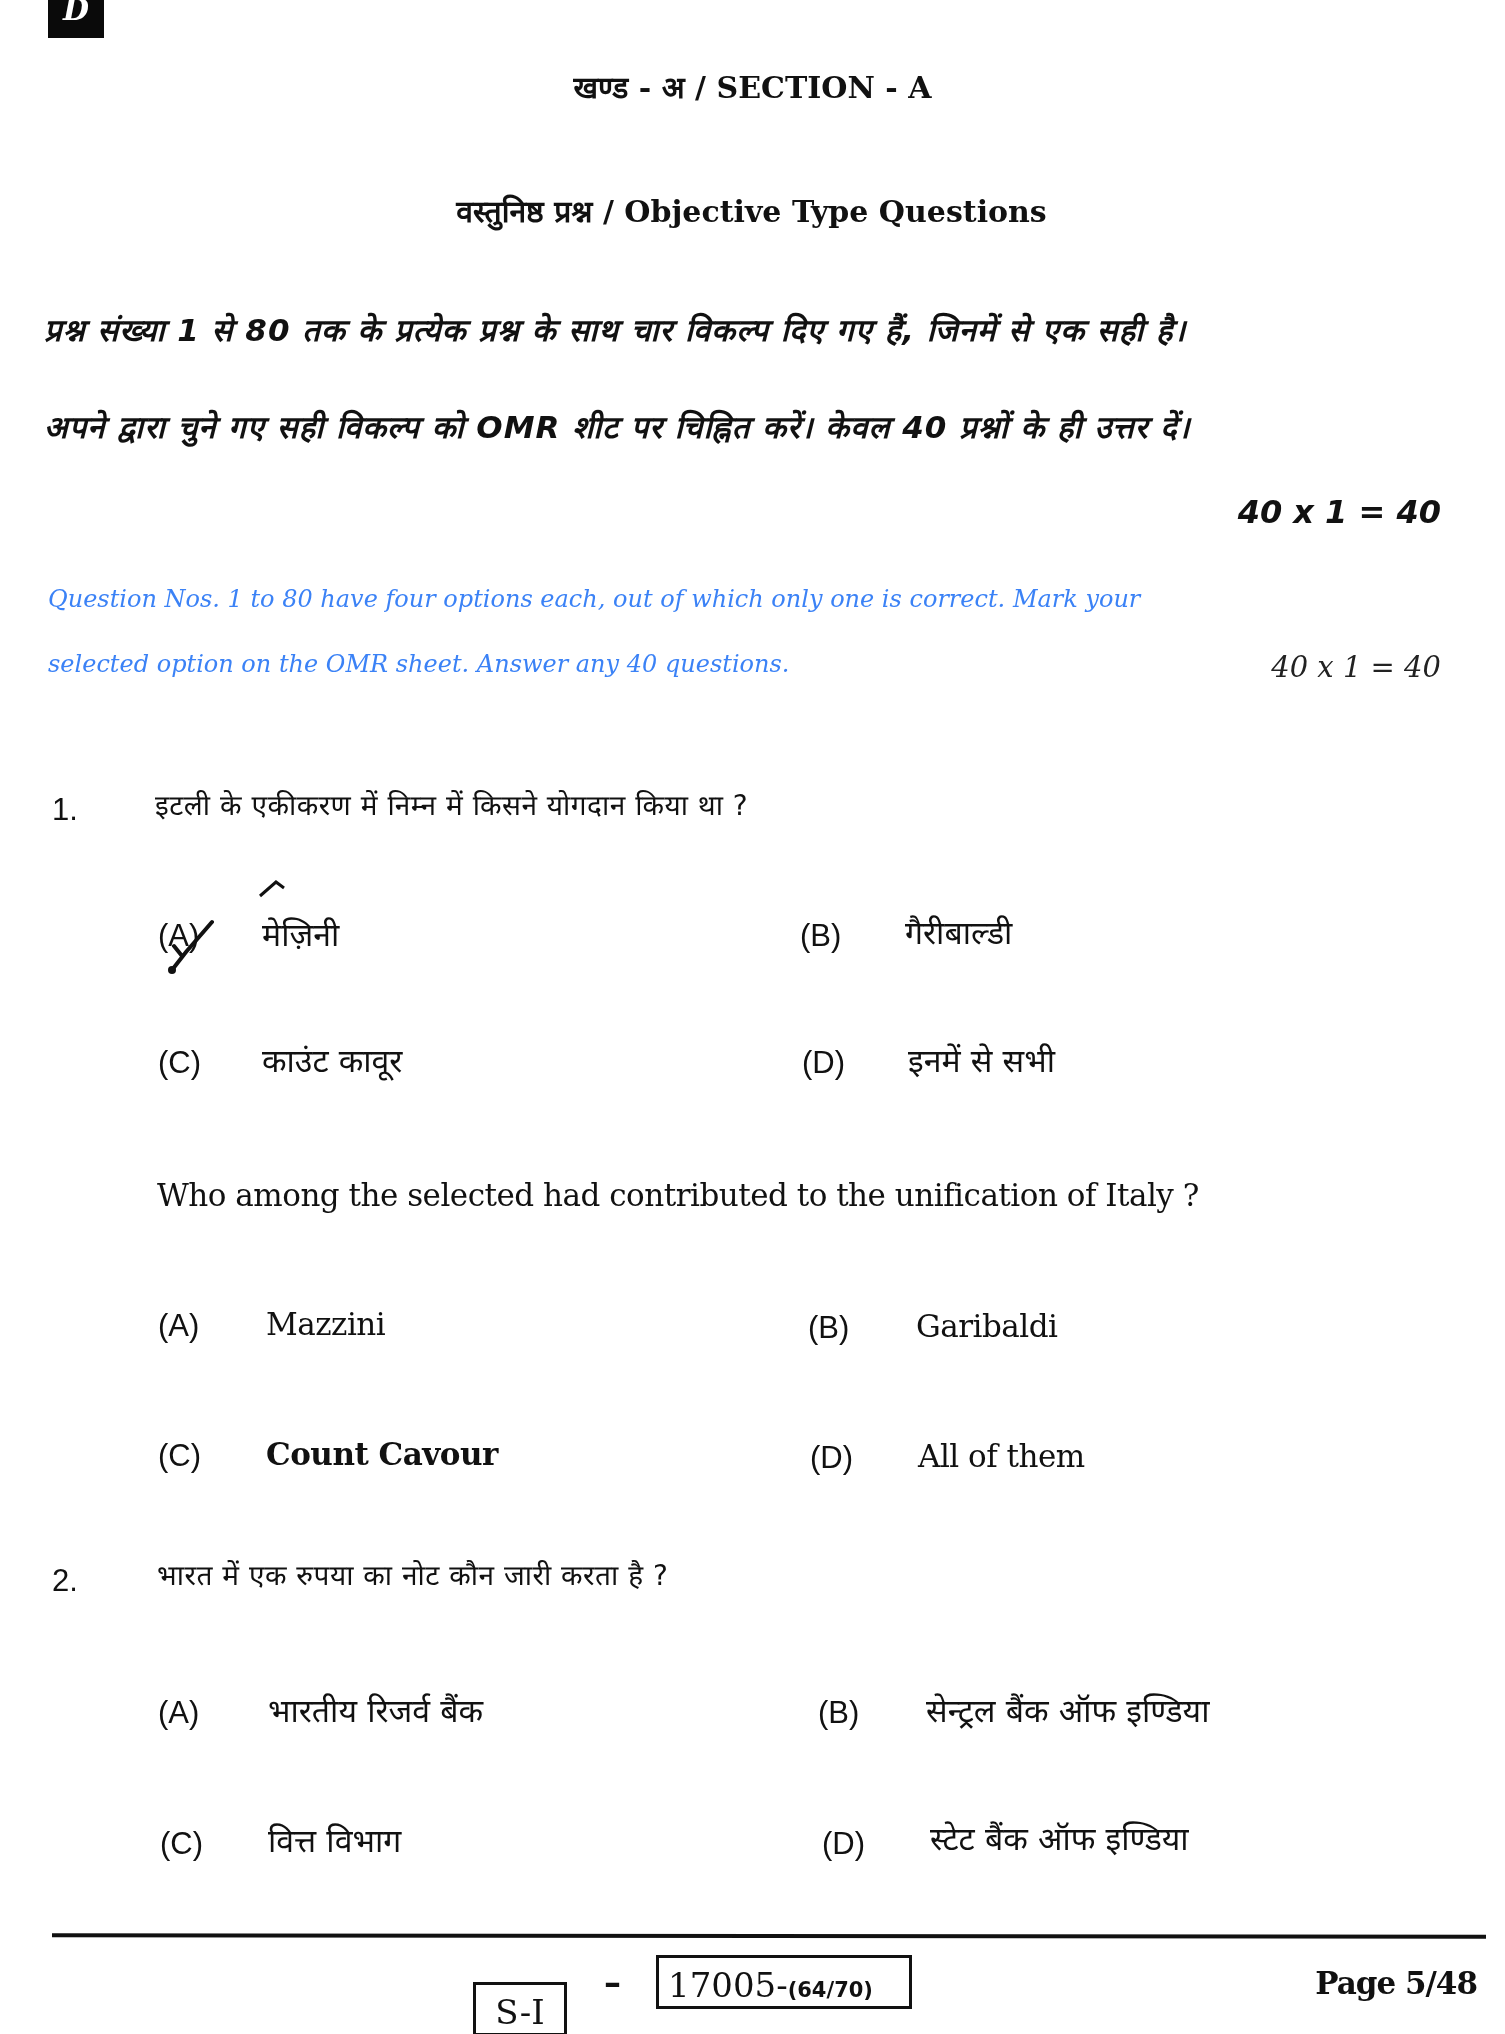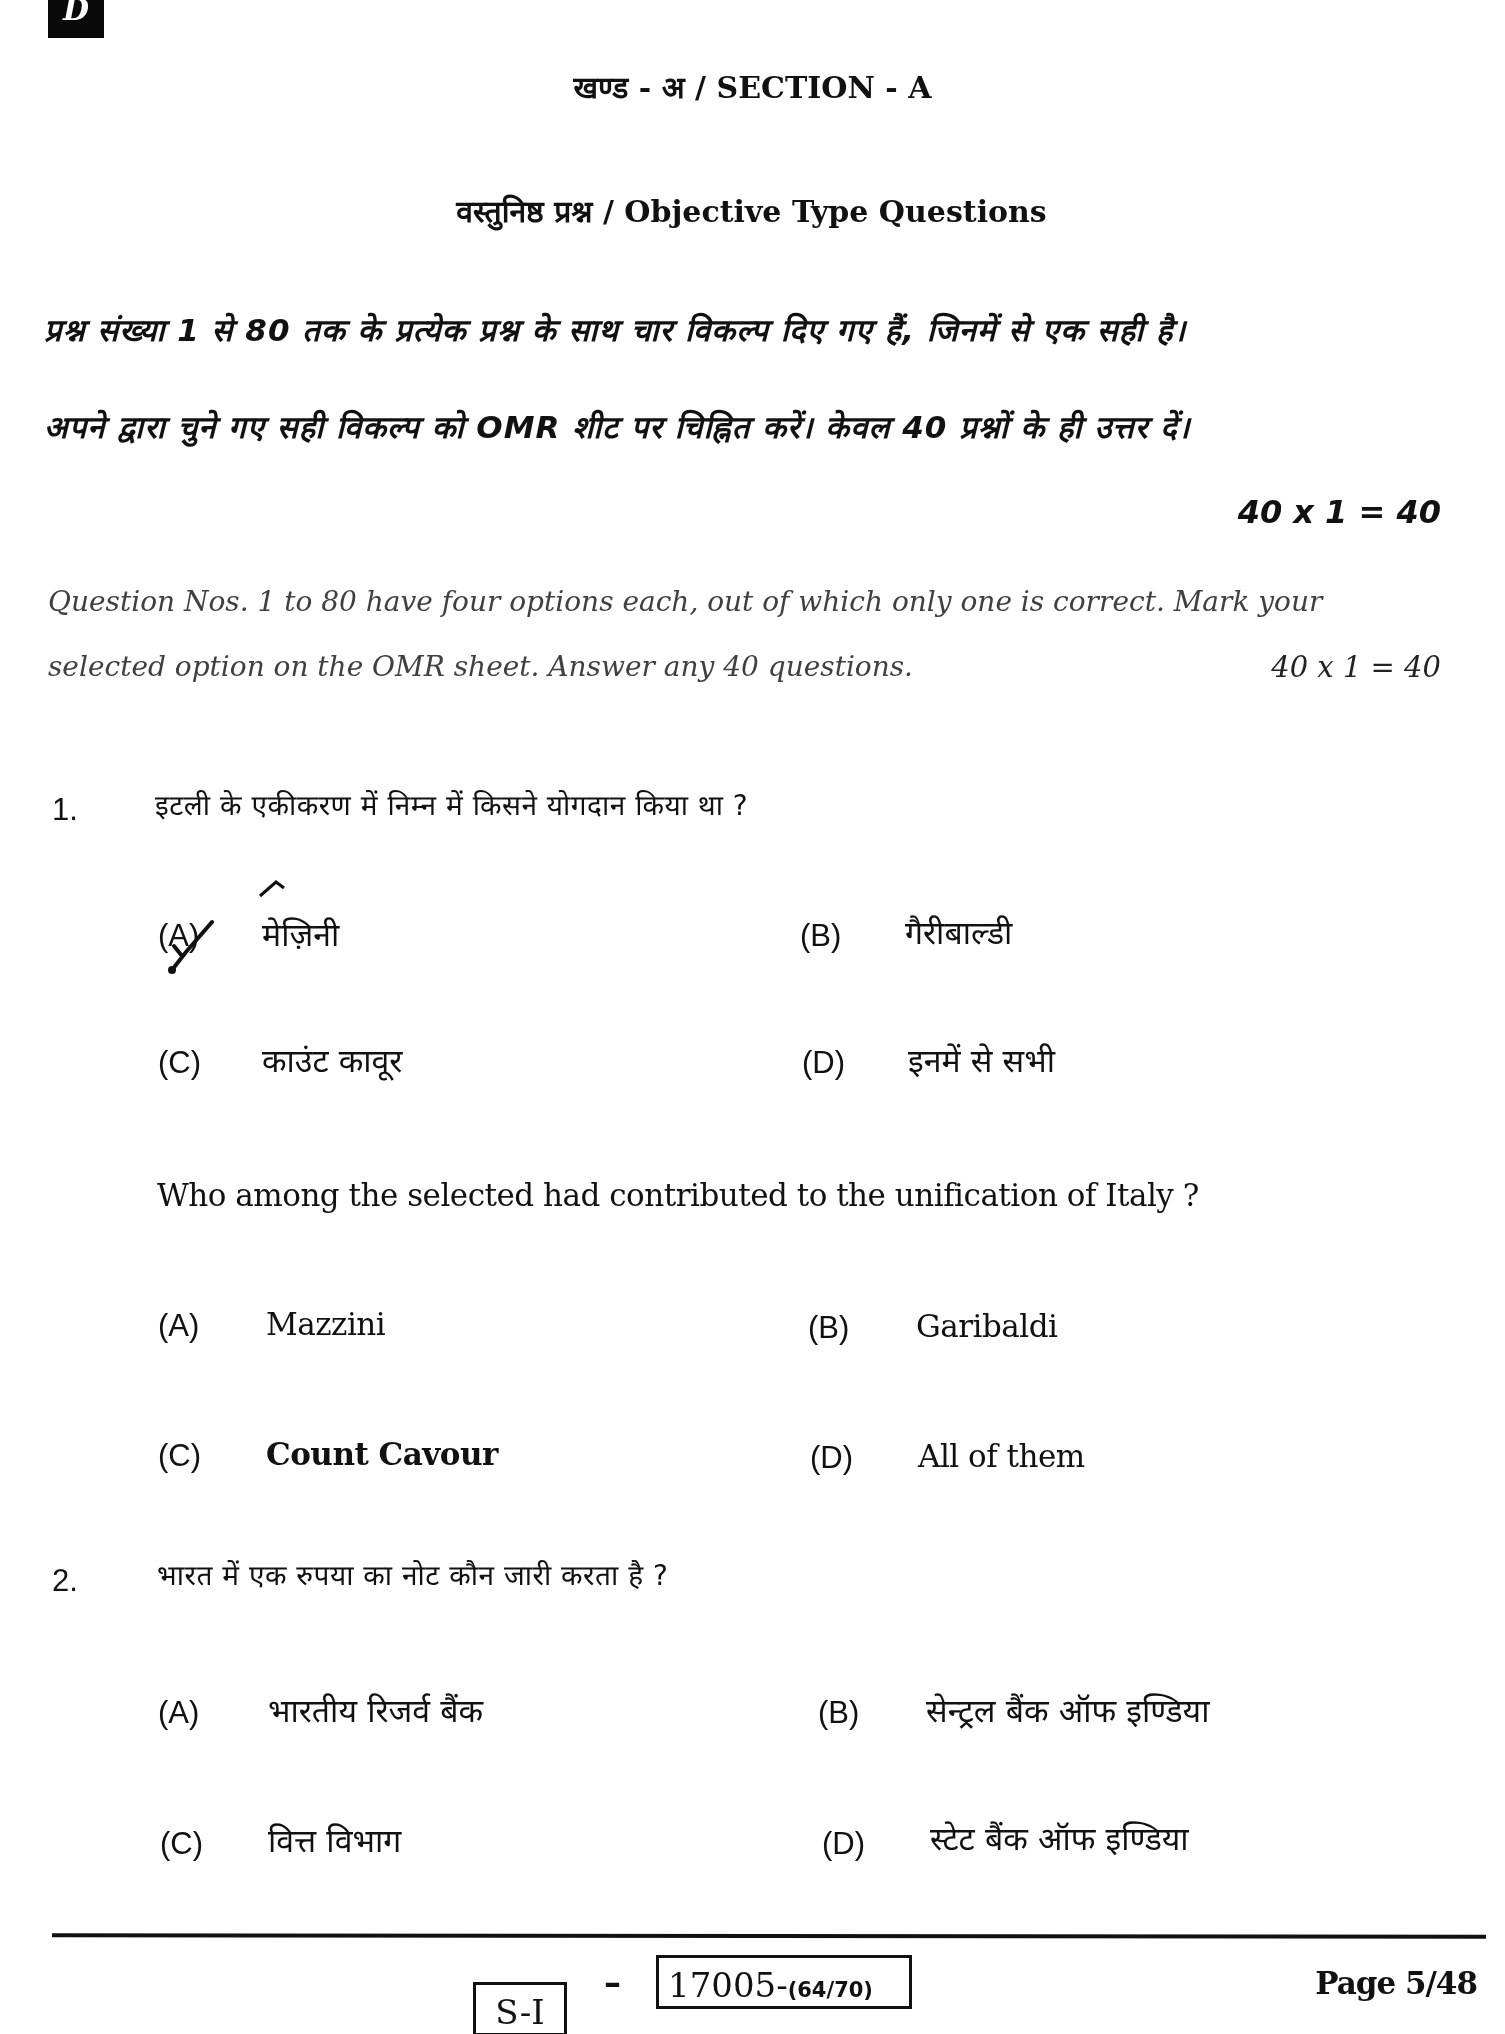--- a/index.html
+++ b/index.html
@@ -23,21 +23,21 @@
   }
   .hi-instr {
     left: 44px; font-family: "DejaVu Sans", sans-serif; font-weight: bold; font-style: italic;
     font-size: 31px; letter-spacing: 1px; text-align: right;
   }
   .marks-bold {
     right: 64px; top: 493px; font-family: "DejaVu Sans", sans-serif; font-weight: bold;
     font-style: italic; font-size: 32px;
   }
   .en-instr {
-    left: 48px; font-family: "DejaVu Serif", serif; font-style: italic; font-size: 28px; color: #404040;
+    left: 48px; font-family: "DejaVu Serif", serif; font-style: italic; font-size: 24px; color: #3b82f6;
   }
   .marks-italic {
     right: 64px; top: 650px; font-family: "DejaVu Serif", serif; font-style: italic;
     font-size: 29px; color: #222;
   }
   .q-num { font-family: "Liberation Sans", sans-serif; font-size: 31px; }
   .q-text-hi { font-family: "DejaVu Sans", sans-serif; font-size: 28px; letter-spacing: 0.5px; }
   .q-text-en { font-family: "DejaVu Serif", serif; font-size: 31px; letter-spacing: -0.5px; }
   .opt-label { font-family: "Liberation Sans", sans-serif; font-size: 31px; }
   .opt-text-hi { font-family: "DejaVu Sans", sans-serif; font-size: 32px; }

